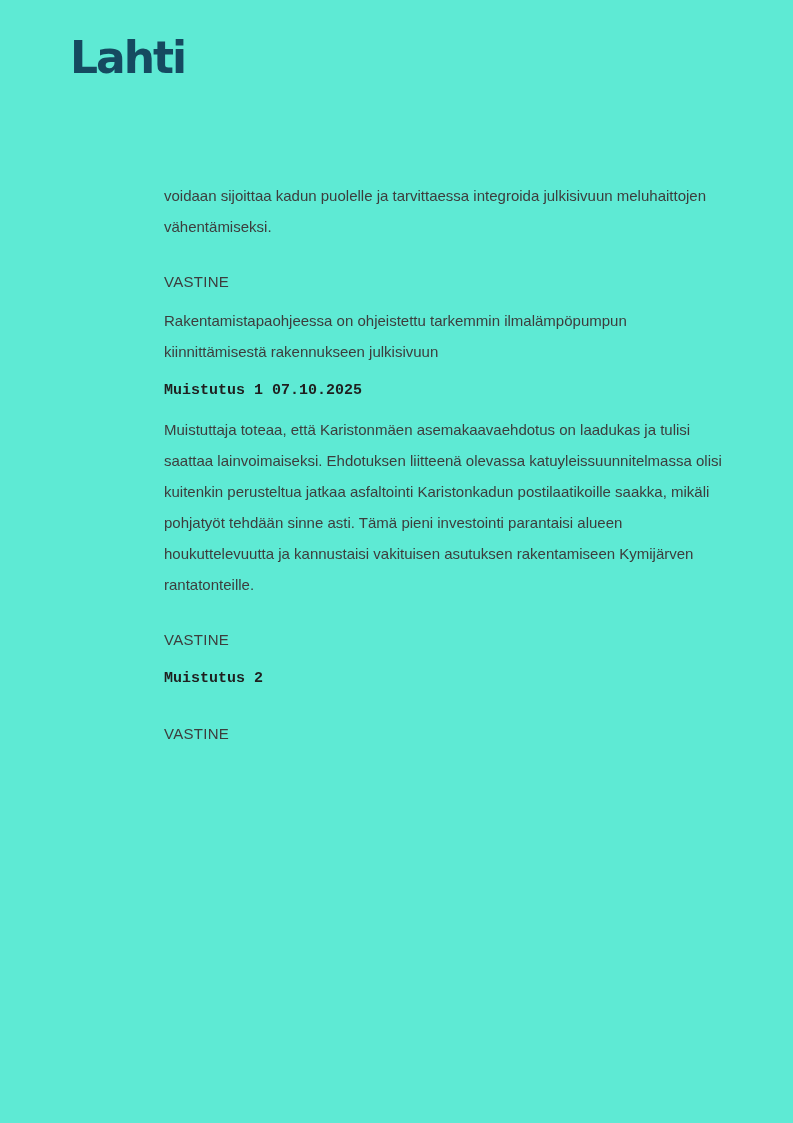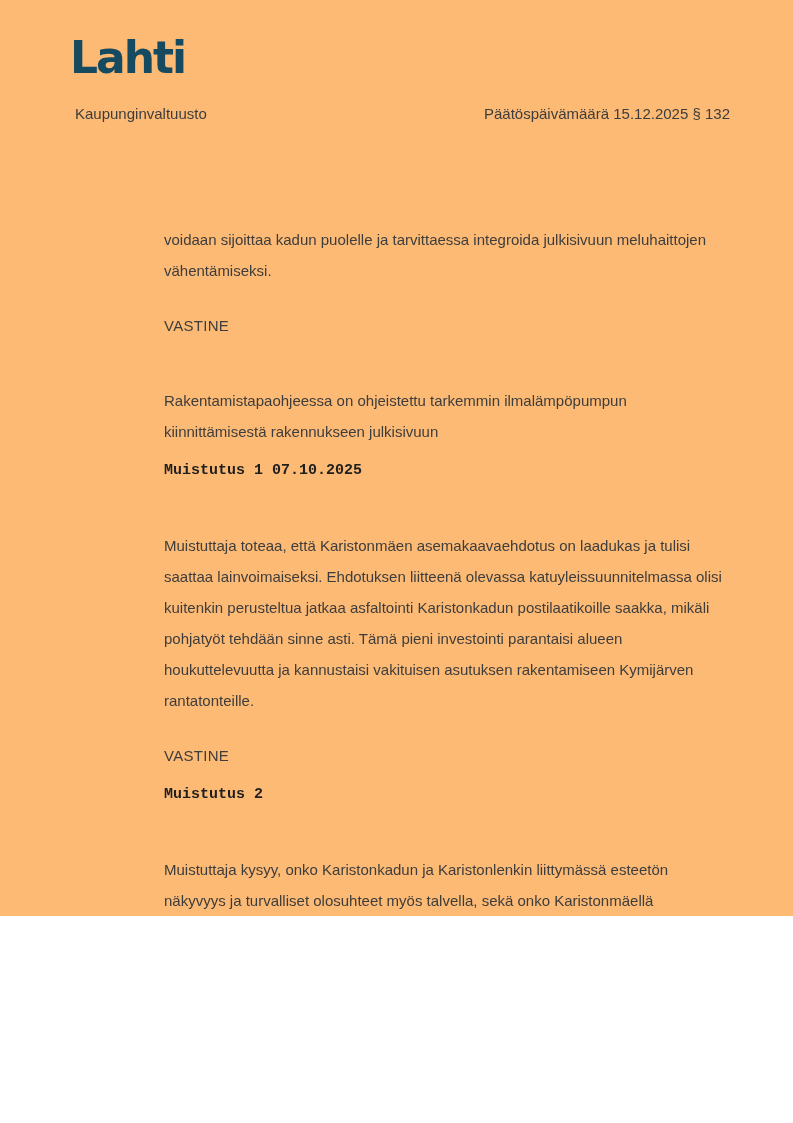--- a/index.html
+++ b/index.html
@@ -3,22 +3,22 @@
 <meta charset="utf-8">
 <style>
   html, body {
     margin: 0;
     padding: 0;
     background: #ffffff;
   }
   .page {
     position: relative;
     width: 793px;
-    height: 916px;
-    background: #fdba74;
+    height: 1123px;
+    background: #5eead4;
     overflow: hidden;
     font-family: "Liberation Sans", sans-serif;
   }
   .logo {
     position: absolute;
     left: 70px;
     top: 36px;
     font-family: "DejaVu Sans", sans-serif;
     font-weight: 700;
     font-size: 44px;
@@ -46,59 +46,51 @@
     font-size: 15px;
     color: #3d3d3d;
   }
   .block {
     margin: 0 0 8px 0;
     line-height: 31px;
     white-space: pre-line;
   }
   .block.paragraph {
     font-weight: 400;
-    margin-top: 44px;
   }
   .block.label {
     font-weight: 400;
     letter-spacing: 0.3px;
     margin-top: 24px;
   }
   .block.heading {
     font-weight: 700;
     color: #1f1f1f;
     font-family: Liberation Mono, monospace;
   }
 </style>
 </head>
 <body>
 
 <div class="page">
 
   <div class="logo">Lahti</div>
 
-  <div class="header-row">
-    <span>Kaupunginvaltuusto</span>
-    <span>Päätöspäivämäärä 15.12.2025 § 132</span>
-  </div>
 
   <div class="content">
     <p class="block paragraph">voidaan sijoittaa kadun puolelle ja tarvittaessa integroida julkisivuun meluhaittojen
 vähentämiseksi.</p>
     <p class="block label">VASTINE</p>
     <p class="block paragraph">Rakentamistapaohjeessa on ohjeistettu tarkemmin ilmalämpöpumpun
 kiinnittämisestä rakennukseen julkisivuun</p>
     <p class="block heading">Muistutus 1 07.10.2025</p>
     <p class="block paragraph">Muistuttaja toteaa, että Karistonmäen asemakaavaehdotus on laadukas ja tulisi
 saattaa lainvoimaiseksi. Ehdotuksen liitteenä olevassa katuyleissuunnitelmassa olisi
 kuitenkin perusteltua jatkaa asfaltointi Karistonkadun postilaatikoille saakka, mikäli
 pohjatyöt tehdään sinne asti. Tämä pieni investointi parantaisi alueen
 houkuttelevuutta ja kannustaisi vakituisen asutuksen rakentamiseen Kymijärven
 rantatonteille.</p>
     <p class="block label">VASTINE</p>
     <p class="block heading">Muistutus 2</p>
-    <p class="block paragraph">Muistuttaja kysyy, onko Karistonkadun ja Karistonlenkin liittymässä esteetön
-näkyvyys ja turvalliset olosuhteet myös talvella, sekä onko Karistonmäellä
-jätepaikkavaraus, joka palvelee myös Vanhan Kariston asukkaita?</p>
     <p class="block label">VASTINE</p>
   </div>
 
 </div>
 
 </body></html>

